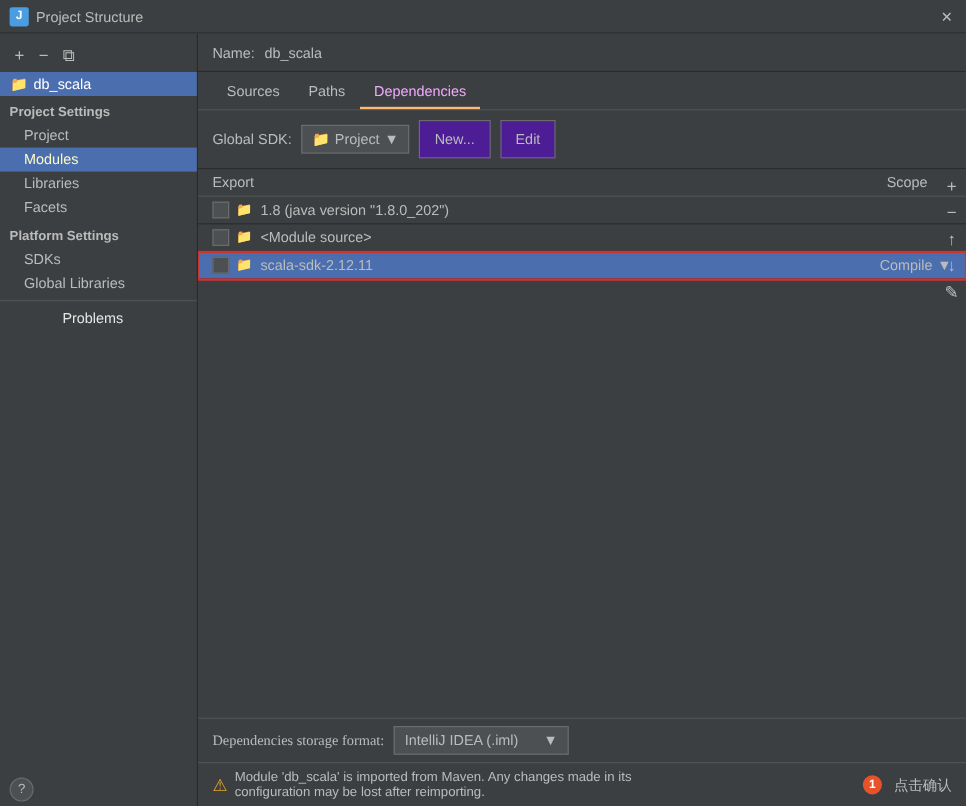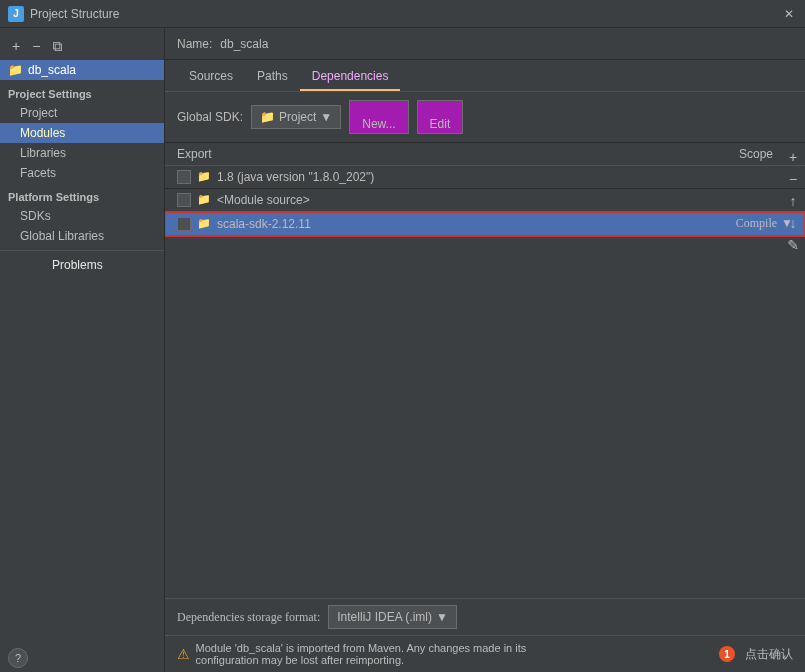--- a/index.html
+++ b/index.html
@@ -183,27 +183,27 @@
       color: #bbbbbb;
       padding: 2px 8px;
       font-size: 12px;
       cursor: pointer;
       display: flex;
       align-items: center;
       gap: 4px;
       height: 24px;
     }
     .sdk-new-btn, .sdk-edit-btn {
-      background: #a21caf;
+      background: #4c1d95;
       border: 1px solid #6b6b6b;
       color: #bbbbbb;
-      padding: 16px 12px;
-      font-size: 12px;
-      cursor: pointer;
-      height: 20px;
+      padding: 2px 12px;
+      font-size: 12px;
+      cursor: pointer;
+      height: 32px;
     }
     .deps-table {
       flex: 1;
       overflow: hidden;
       position: relative;
     }
     .deps-table-header {
       display: flex;
       align-items: center;
       padding: 4px 12px;
@@ -255,21 +255,20 @@
     .deps-row-name {
       flex: 1;
       font-size: 12px;
     }
     .deps-row-scope {
       font-size: 12px;
       color: #bbbbbb;
       display: flex;
       align-items: center;
       gap: 4px;
-      font-family: Liberation Serif, serif;
     }
     .right-toolbar {
       position: absolute;
       right: 0;
       top: 0;
       display: flex;
       flex-direction: column;
       gap: 2px;
       padding: 4px 2px;
     }
@@ -295,21 +294,21 @@
     .storage-label { color: #bbbbbb; font-size: 12px; font-family: Liberation Serif, serif; }
     .storage-dropdown {
       background: #4c5052;
       border: 1px solid #6b6b6b;
       color: #bbbbbb;
       padding: 2px 8px;
       font-size: 12px;
       cursor: pointer;
       display: flex;
       align-items: center;
-      gap: 4px;
+      gap: 21px;
       height: 24px;
     }
     .warning-bar {
       display: flex;
       align-items: center;
       padding: 6px 12px;
       background: #3c3f41;
       gap: 6px;
       border-top: 1px solid #515151;
     }

